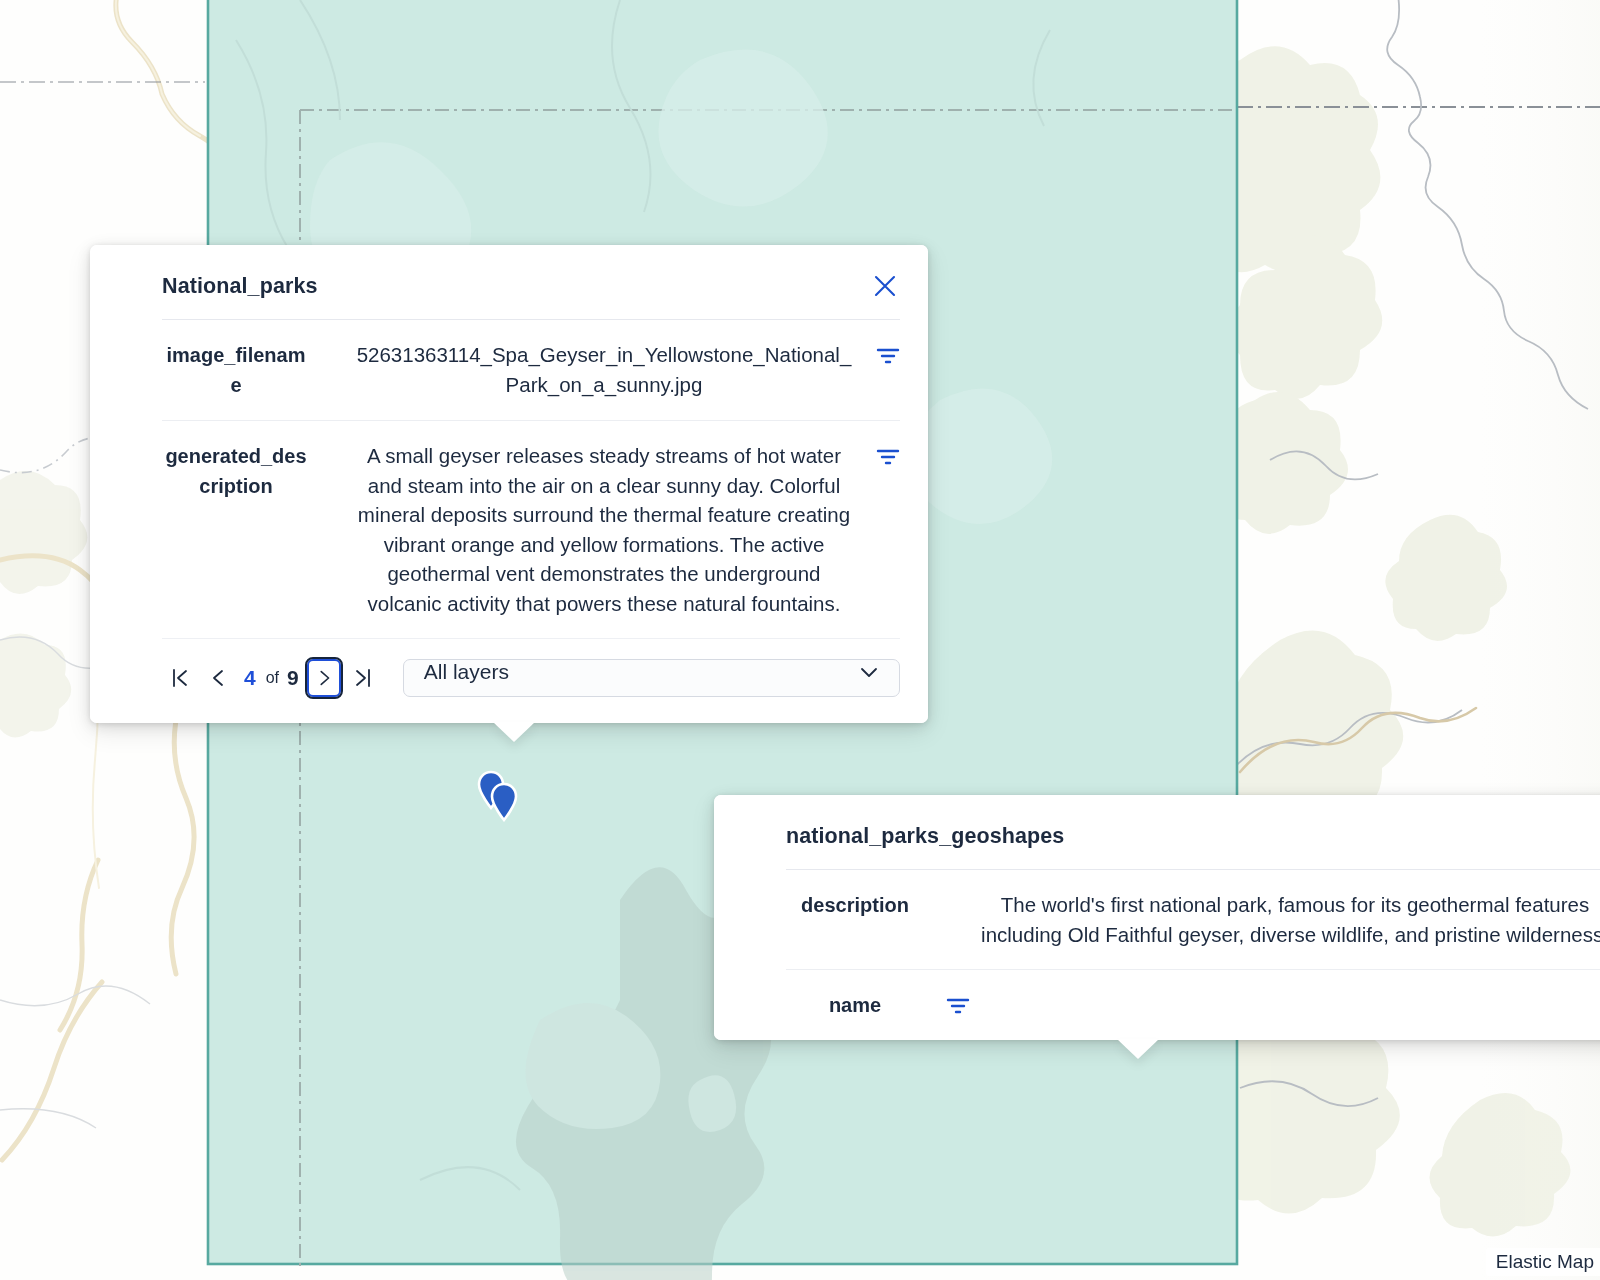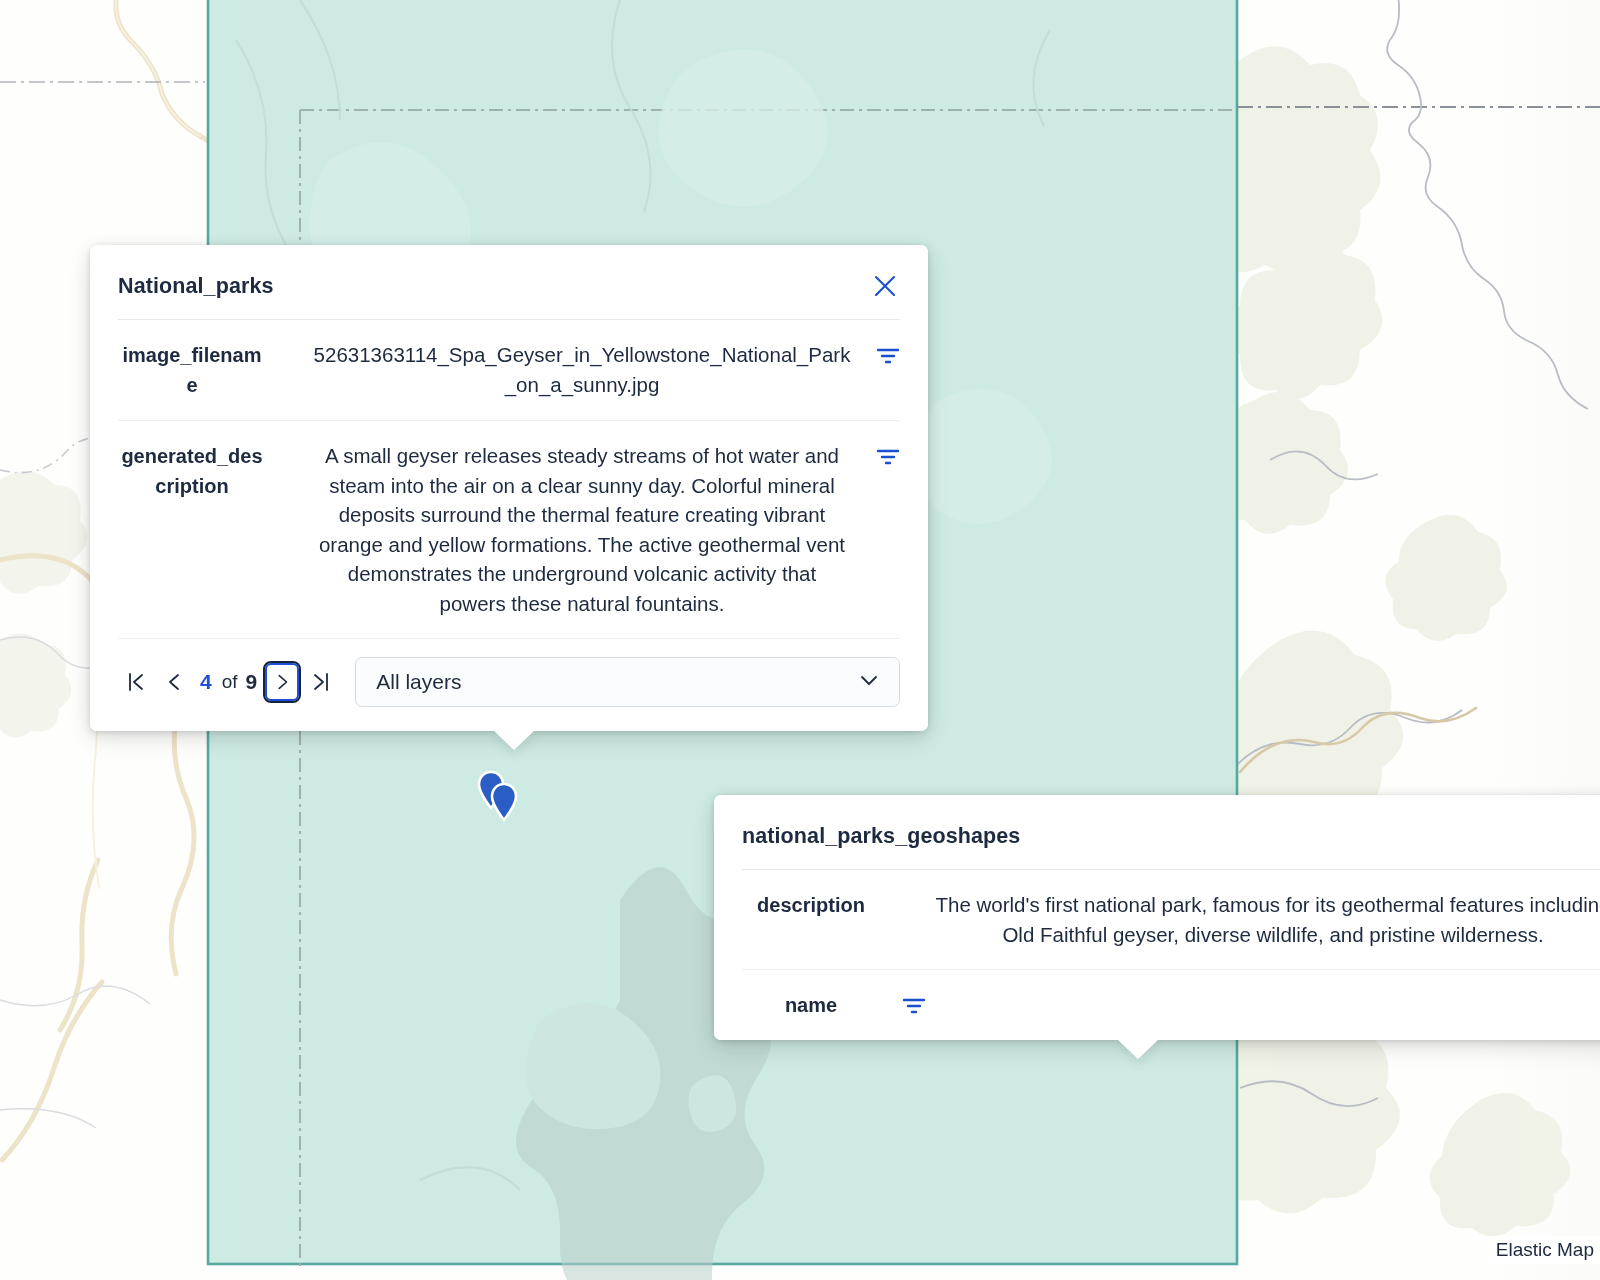--- a/index.html
+++ b/index.html
@@ -20,21 +20,21 @@
   .marker svg { display: block; width: 100%; height: 100%; }
 
   
   .popup {
     position: absolute;
     background: #ffffff;
     border-radius: 7px;
     box-shadow: 0 1px 5px rgba(0,0,0,.10), 0 3px 14px rgba(0,0,0,.10), 0 9px 26px rgba(0,0,0,.09);
     overflow: visible;
   }
-  .popup-inner { border-radius: 7px; overflow: hidden; background:#fff; }
+  .popup-inner { border-radius: 7px; overflow: hidden; background:#fff;padding-left:44px; }
   .popup-tail {
     position: absolute;
     left: 50%;
     bottom: -19px;
     margin-left: -21px;
     width: 0; height: 0;
     border-left: 21px solid transparent;
     border-right: 21px solid transparent;
     border-top: 20px solid #ffffff;
     filter: drop-shadow(0 6px 5px rgba(0,0,0,.07));
@@ -96,46 +96,46 @@
     background: none; border: none; cursor: pointer; border-radius: 6px;
     color: #1d2a3f;
   }
   .pg-btn.focused {
     border: 2px solid #16243b;
     box-shadow: 0 0 0 2px #1f4fd8 inset;
     border-radius: 8px;
     width: 38px; height: 42px;
     color: #1d2a3f;
   }
-  .pg-text { font-size: 19px; color: #1d2a3f; padding: 0 2px; font-weight: 400;}
+  .pg-text { font-size: 16px; color: #1d2a3f; padding: 0 2px; font-weight: 400;}
   .pg-num-active { font-size: 21px; color: #1f4fd8; font-weight: 700; padding: 0 6px; }
   .pg-num-total { font-size: 21px; color: #1d2a3f; font-weight: 700; padding: 0 4px; }
 
   .layer-select {
     flex: 1 1 auto;
-    margin-left: 16px;
-    height: 50px;
+    margin-left: 22px;
+    height: 38px;
     border: 1px solid #d6dae2;
     border-radius: 7px;
     background: #fbfcfd;
-    display: flex; align-items: center; justify-content: space-between;
+    display: flex; align-items: flex-start; justify-content: space-between;
     padding: 0 18px 0 20px;
     cursor: pointer;
   }
   .layer-select-label { font-size: 21px; color: #1d2a3f; }
 
   
   .link-row { padding: 18px 28px 26px 28px; }
   .filter-link {
     font-size: 20.5px; color: #1750cf; font-weight: 600; cursor: pointer; text-decoration: none;
   }
 
   
   .attribution {
-    position: absolute; right: 0px; bottom: 16px;
+    position: absolute; right: 0px; bottom: 4px;
     font-size: 19px; color: #1d2a3f;
     background: rgba(255,255,255,.85);
     padding: 3px 6px 3px 10px;
     border-radius: 3px 0 0 3px;
   }
 </style>
 </head>
 <body>
 
 <div id="stage">

